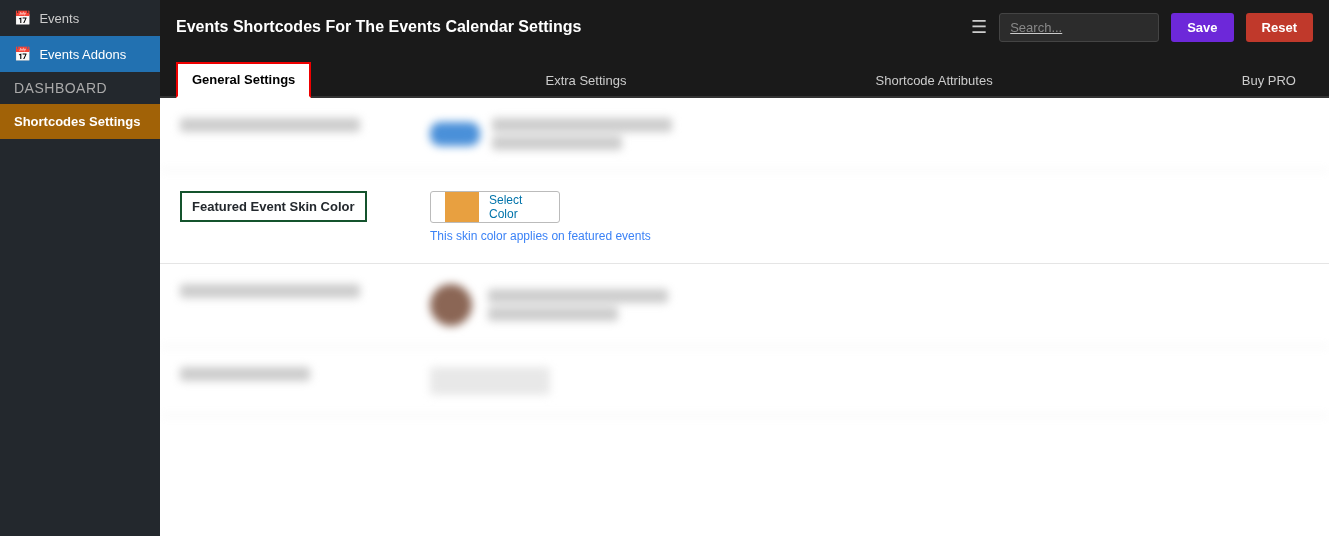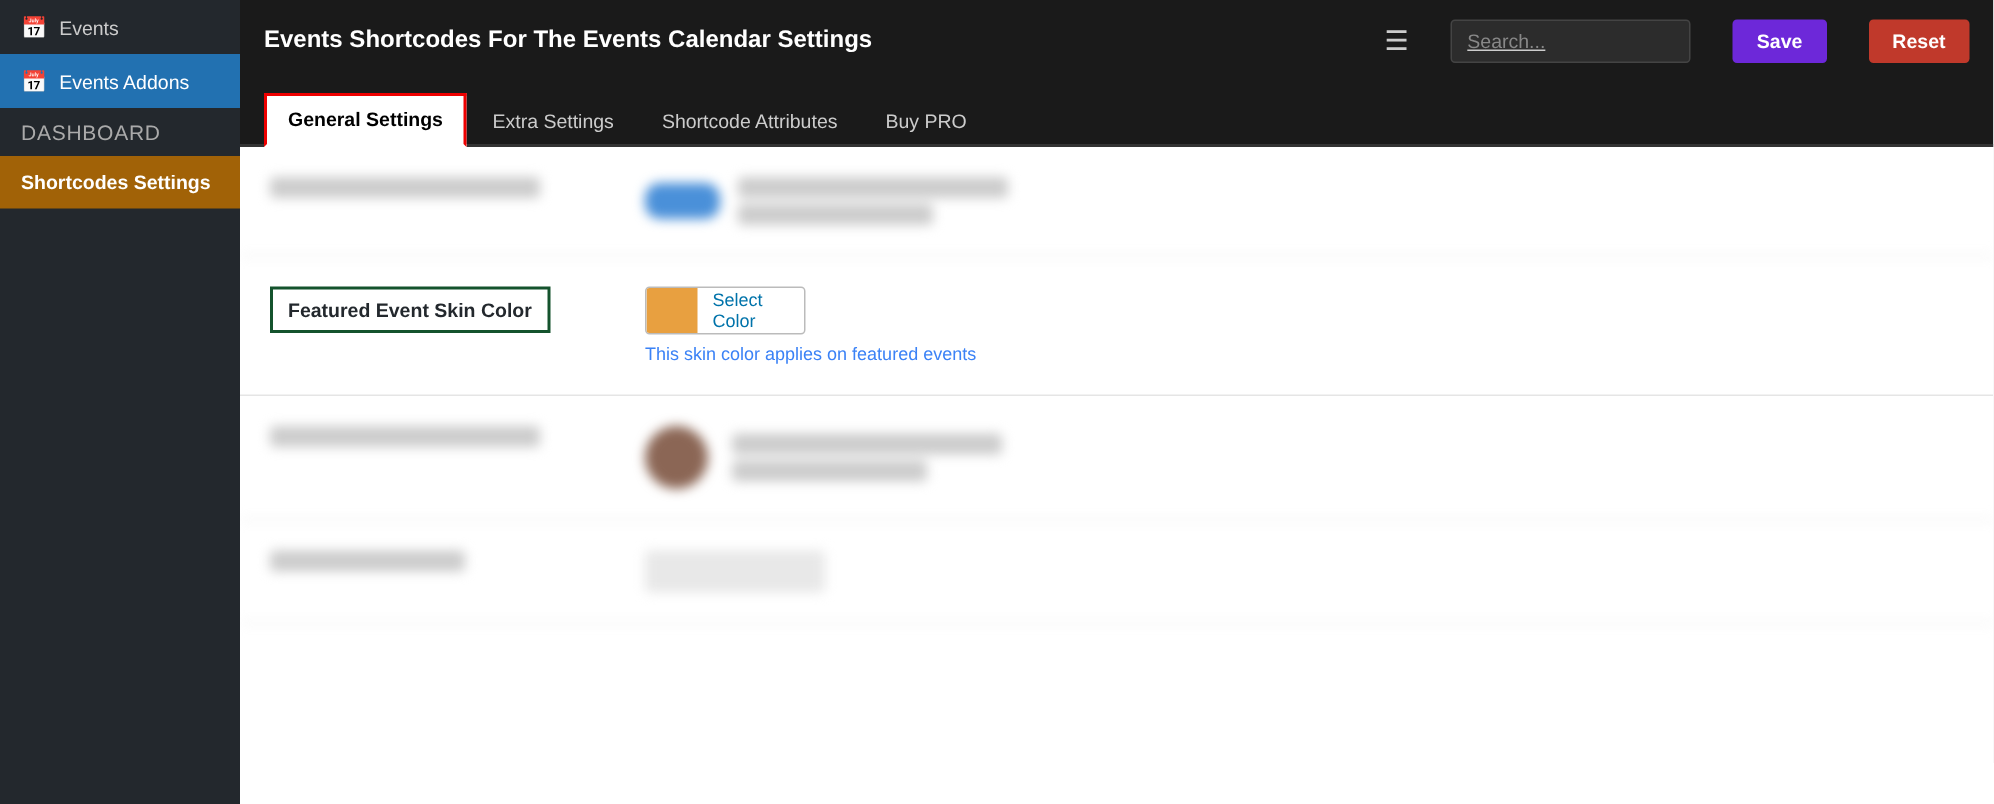--- a/index.html
+++ b/index.html
@@ -49,21 +49,21 @@
       overflow: hidden;
     }
 
     
     .topbar {
       background: #1a1a1a;
       display: flex;
       align-items: center;
       padding: 0 16px;
       height: 54px;
-      gap: 28px;
+      gap: 12px;
     }
     .topbar-title {
       color: #fff;
       font-size: 16px;
       font-weight: 600;
       flex: 1;
     }
     .topbar-menu-icon {
       color: #ccc;
       font-size: 18px;
@@ -103,20 +103,21 @@
     }
 
     
     .tabbar {
       background: #1a1a1a;
       display: flex;
       align-items: flex-end;
       padding: 0 16px;
       border-bottom: 2px solid #333;
       height: 44px;
+      justify-content: space-between;
     }
     .tab {
       padding: 8px 14px;
       color: #ccc;
       font-size: 13px;
       cursor: pointer;
       border: 1px solid transparent;
       border-bottom: none;
       margin-right: 2px;
       position: relative;
@@ -204,23 +205,24 @@
     .blurred-text-long { width: 180px; }
     .blurred-text-med { width: 130px; }
 
     
     .color-select-btn {
       display: flex;
       align-items: center;
       border: 1px solid #bbb;
       border-radius: 3px;
       overflow: hidden;
-      width: 107px;
+      width: 130px;
       cursor: pointer;
       background: #fff;
+      padding-left: 14px;
     }
     .color-swatch {
       width: 34px;
       height: 30px;
       background: #e8a040;
       flex-shrink: 0;
     }
     .color-select-label {
       padding: 0 10px;
       font-size: 12px;

